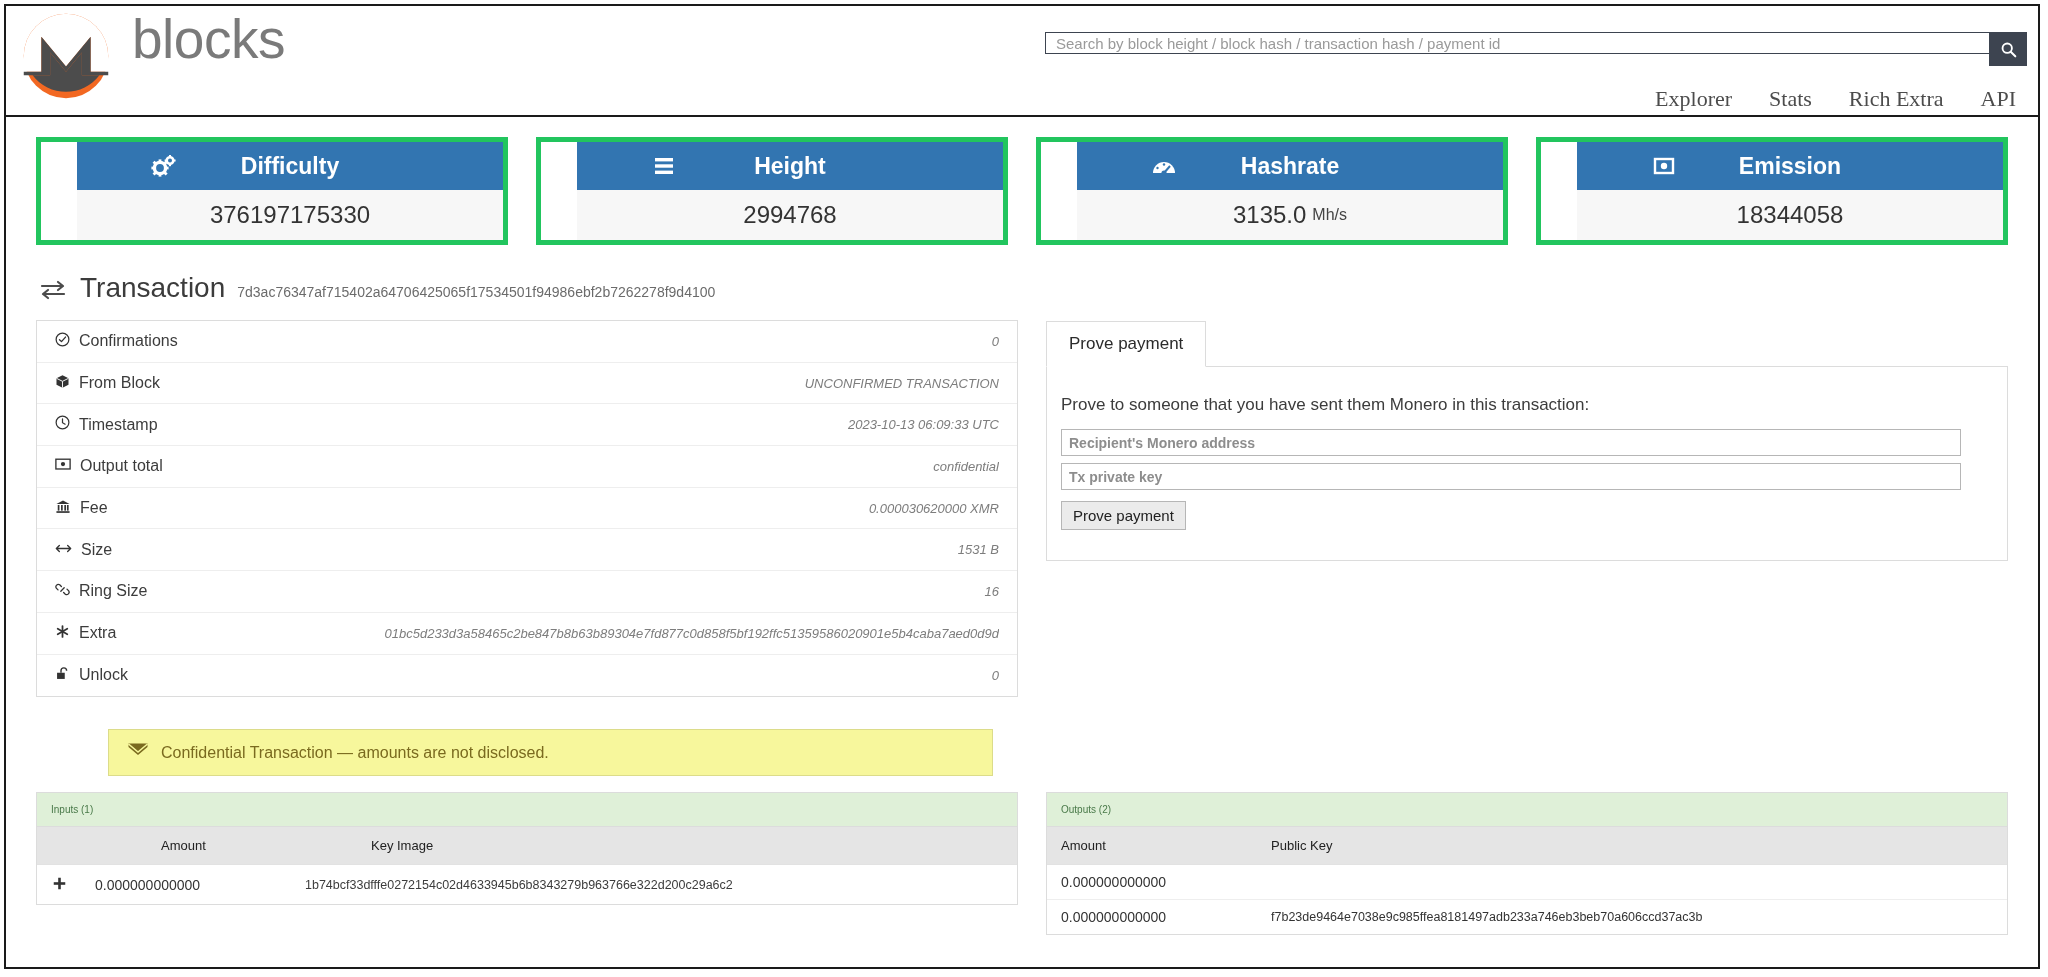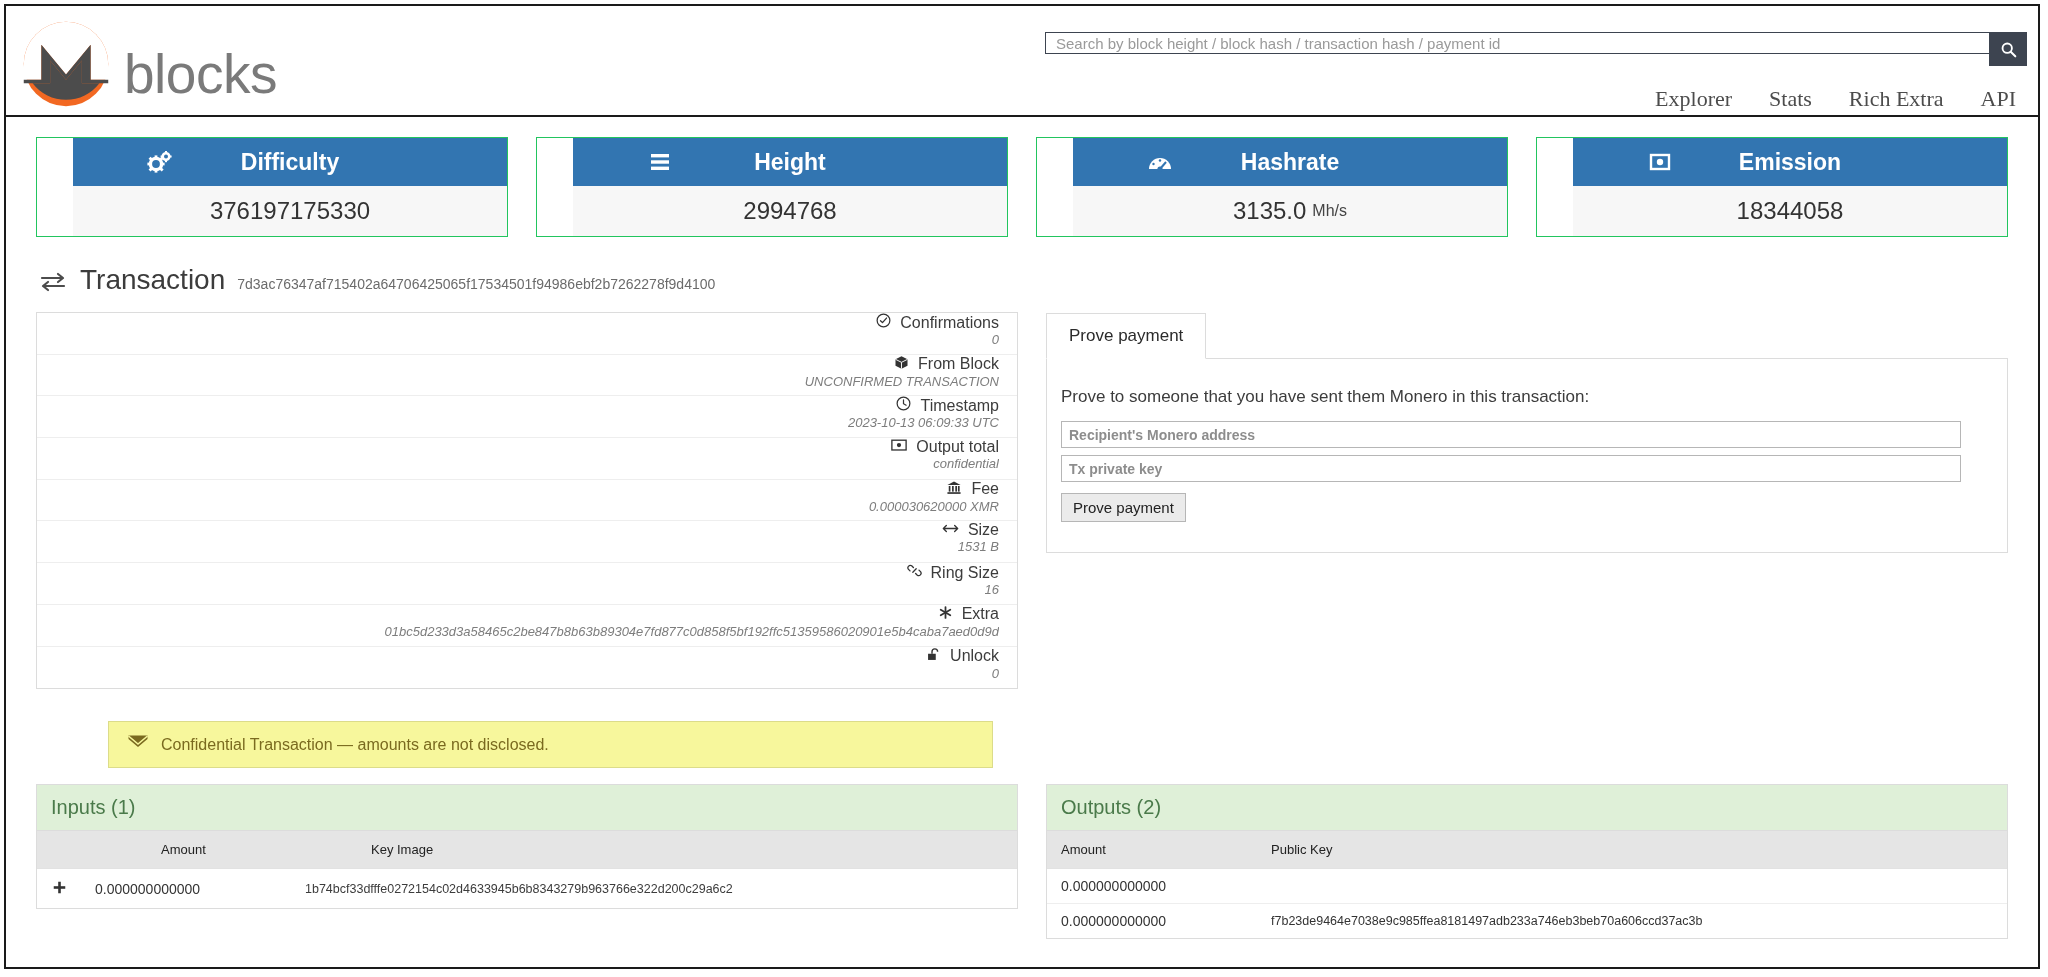--- a/index.html
+++ b/index.html
@@ -29,24 +29,24 @@
   
   .header {
     position: relative;
     height: 111px;
     border-bottom: 2px solid #1a1a1a;
     box-sizing: border-box;
   }
   .brand {
     position: absolute;
     left: 16px;
-    top: 14px;
-    display: flex;
-    align-items: flex-end;
-    gap: 14px;
+    top: 6px;
+    display: flex;
+    align-items: flex-start;
+    gap: 22px;
   }
   .logo {
     width: 88px;
     height: 88px;
     position: relative;
   }
   .brand-name {
     font-size: 55px;
     color: #7a7a7a;
     font-weight: 400;
@@ -105,21 +105,21 @@
 
   
   .stats-row {
     display: flex;
     gap: 28px;
     padding: 20px 30px 0 30px;
     box-sizing: border-box;
   }
   .stat-card {
     flex: 1;
-    border: 1px solid #22c55e;
+    border: 5px solid #22c55e;
     box-sizing: border-box;
     padding-left: 36px;
   }
   .stat-head {
     background: #3275b1;
     color: #ffffff;
     height: 48px;
     display: flex;
     align-items: center;
     box-sizing: border-box;
@@ -187,26 +187,25 @@
   .col-left { width: 982px; flex: none; }
   .col-right { flex: 1; }
 
   .detail-table {
     border: 1px solid #dcdcdc;
     background: #fff;
     box-sizing: border-box;
   }
   .detail-row {
     display: flex;
-    align-items: flex-end;
+    align-items: center;
     height: 41.7px;
     border-bottom: 1px solid #eeeeee;
     padding: 0 18px;
     box-sizing: border-box;
-    flex-direction: column;
   }
   .detail-row:last-child { border-bottom: none; }
   .detail-label {
     display: flex;
     align-items: center;
     gap: 9px;
     font-size: 16px;
     color: #3c3c3c;
     white-space: nowrap;
   }
@@ -305,21 +304,21 @@
   .io-left { width: 982px; flex: none; }
   .io-right { flex: 1; }
   .io-table {
     border: 1px solid #dcdcdc;
     box-sizing: border-box;
     background: #fff;
   }
   .io-caption {
     background: #dff0d8;
     color: #4a7a4a;
-    font-size: 20px;
+    font-size: 10px;
     padding: 11px 14px;
     border-bottom: 1px solid #dcdcdc;
   }
   .io-head {
     display: flex;
     background: #e5e5e5;
     border-bottom: 1px solid #e2e2e2;
     font-size: 13px;
     color: #222;
     font-weight: 400;

